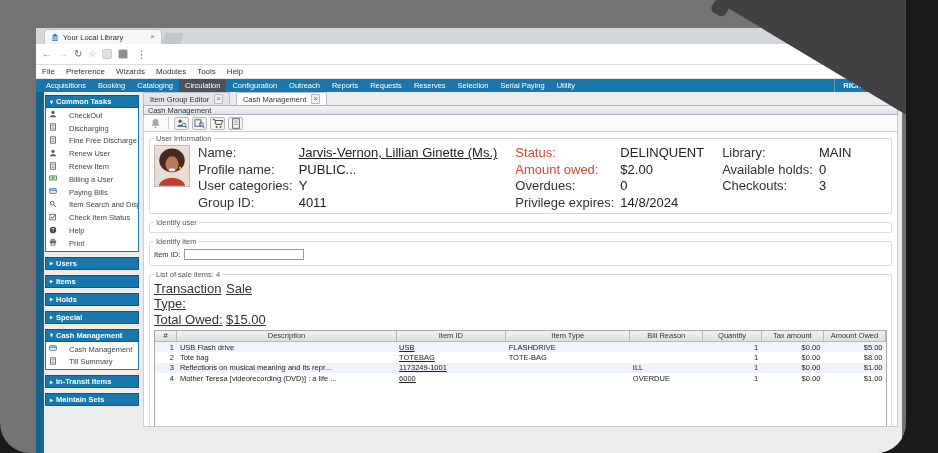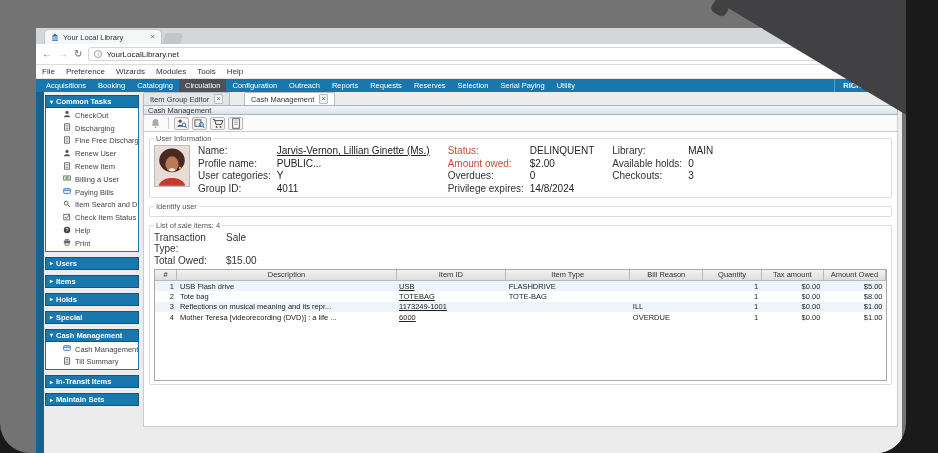--- a/index.html
+++ b/index.html
@@ -60,26 +60,26 @@
   
   .appbody{position:relative;height:362px;background:#ececec;display:flex;}
   .bluestrip{width:8px;background:#15628f;flex:none;}
   
   .sidebar{width:97px;flex:none;padding:3px 2px 0 1px;font-size:7.5px;}
   .sb-section{margin-bottom:5px;}
   .sb-head{background:#1878ae;color:#fff;font-weight:bold;height:13px;display:flex;align-items:center;
            gap:3px;padding:0 4px;border:1px solid #10587f;}
   .sb-head .tri{font-size:6px;line-height:1;}
   .sb-panel{background:#fff;border:1px solid #1878ae;border-top:none;padding:1px 0;}
-  .sb-item{display:flex;align-items:center;gap:4px;height:12.8px;padding:0 17px;color:#444;
+  .sb-item{display:flex;align-items:center;gap:12px;height:12.8px;padding:0 3px;color:#444;
            white-space:nowrap;overflow:hidden;}
   .sb-item svg{flex:none;}
   
   .workspace{flex:1;padding:0 4px 0 2px;min-width:0;}
-  .ws-tabs{display:flex;gap:14px;height:13px;margin-top:0;}
+  .ws-tabs{display:flex;gap:6px;height:13px;margin-top:0;}
   .ws-tab{display:flex;align-items:center;gap:5px;font-size:7.5px;padding:0 6px;
           border:1px solid #b8bfc6;border-bottom:none;background:#e2e6e9;color:#333;
           border-radius:2px 2px 0 0;}
   .ws-tab.active{background:#fff;}
   .ws-tab .x{color:#666;font-size:8px;border:1px solid #bbb;background:#f2f2f2;line-height:1;
           padding:0 1px;border-radius:1px;}
   .panelhead{height:10px;background:linear-gradient(#f4f6f8,#dde2e7);border:1px solid #aab4bd;
           font-size:7.5px;color:#333;display:flex;align-items:center;padding:0 4px;}
   .toolbar{height:17px;background:#fbfbfb;border:1px solid #ccc;border-top:none;display:flex;
           align-items:center;gap:3px;padding:0 4px;}
@@ -88,36 +88,36 @@
   .tool.disabled{border:none;background:transparent;}
   .tool-sep{width:1px;height:12px;background:#ccc;margin:0 2px;}
   .content{background:#fff;border:1px solid #ccc;border-top:none;height:295px;padding:2px 3px;
            overflow:hidden;}
   fieldset{border:1px solid #dcdcdc;border-radius:2px;margin:0 2px 4px 2px;padding:2px 4px 3px 4px;}
   legend{font-size:7.5px;color:#555;padding:0 2px;}
   
   .uinfo{display:flex;gap:8px;}
   .uphoto{width:36px;height:42px;flex:none;border:1px solid #bbb;}
   .ucols{display:flex;gap:18px;flex:1;}
-  .ucol{display:grid;grid-template-columns:auto auto;column-gap:6px;row-gap:1.5px;font-size:10px;
+  .ucol{display:grid;grid-template-columns:auto auto;column-gap:6px;row-gap:1.5px;font-size:13px;
         align-content:start;}
   .ucol .lab{color:#333;white-space:nowrap;}
   .ucol .lab.red{color:#d14836;}
   .ucol .val{color:#222;white-space:nowrap;}
   .ucol .val.link{text-decoration:underline;}
   
   .idrow{display:flex;align-items:center;gap:4px;font-size:7.5px;}
   .iduser-pad{padding:13px 0 16px 0;}
   .iditem-pad{padding:1px 0 2px 0;}
   .in-dis{width:100px;height:11px;background:#d7d1c5;border:1px solid #b9b3a7;font-size:7px;
           color:#b3bdc7;padding:0 3px;font-family:"Liberation Sans",sans-serif;}
   .in-en{width:120px;height:11px;background:#fff;border:1px solid #999;font-size:7px;color:#333;
           padding:0 3px;font-family:"Liberation Sans",sans-serif;}
   
-  .summary{font-size:10px;margin-bottom:3px;}
+  .summary{font-size:13px;margin-bottom:3px;text-decoration:underline;}
   .summary .srow{display:flex;margin-bottom:1px;}
   .summary .slab{width:72px;}
   .tablebox{border:1px solid #a9a9a9;height:112px;background:#fff;overflow:hidden;}
   table.sale{width:100%;border-collapse:collapse;font-size:7.5px;table-layout:fixed;}
   table.sale th{background:linear-gradient(#f2f2f2,#dedede);border-right:1px solid #b9b9b9;
           border-bottom:1px solid #b9b9b9;font-weight:normal;color:#333;height:11px;padding:0 2px;
           overflow:hidden;white-space:nowrap;}
   table.sale td{height:10.5px;padding:0 3px;white-space:nowrap;overflow:hidden;color:#222;}
   table.sale tr.alt td{background:#eef4fa;}
   td.r{text-align:right;}
@@ -148,24 +148,20 @@
         <span class="winbtn">–</span>
         <span class="winbtn"><span class="restore-glyph"></span></span>
         <span class="winbtn">×</span>
       </div>
     </div>
 
     <div class="navbar">
       <span class="navicon">←</span>
       <span class="navicon fwd">→</span>
       <span class="navicon">↻</span>
-      <div class="urlbox">
-        <span class="info-i">i</span>
-        <span class="urltext">YourLocalLibrary.net</span>
-      </div>
       <span class="star">☆</span>
       <span class="ext"></span>
       <span class="ext" style="background:#8a8d91;"></span>
       <span class="kebab">⋮</span>
     </div>
 
     <div class="menubar">
       <span id="menu-items" style="display:flex;">
           <span class="mitem">File</span>
           <span class="mitem">Preference</span>
@@ -454,20 +450,27 @@
                     <span class="val">3</span>
                   </div>
                 </div>
             </div>
           </fieldset>
 
           <fieldset>
             <legend>Identify user</legend>
           </fieldset>
 
+          <fieldset>
+            <legend>Identify item</legend>
+            <div class="idrow iditem-pad">
+              <span>Item ID:</span>
+              <input class="in-en" value="" style="">
+            </div>
+          </fieldset>
 
           <fieldset>
             <legend>List of sale items: 4</legend>
             <div class="summary" id="sale-summary">
                 <div class="srow">
                   <span class="slab">Transaction Type:</span>
                   <span>Sale</span>
                 </div>
                 <div class="srow">
                   <span class="slab">Total Owed:</span>

